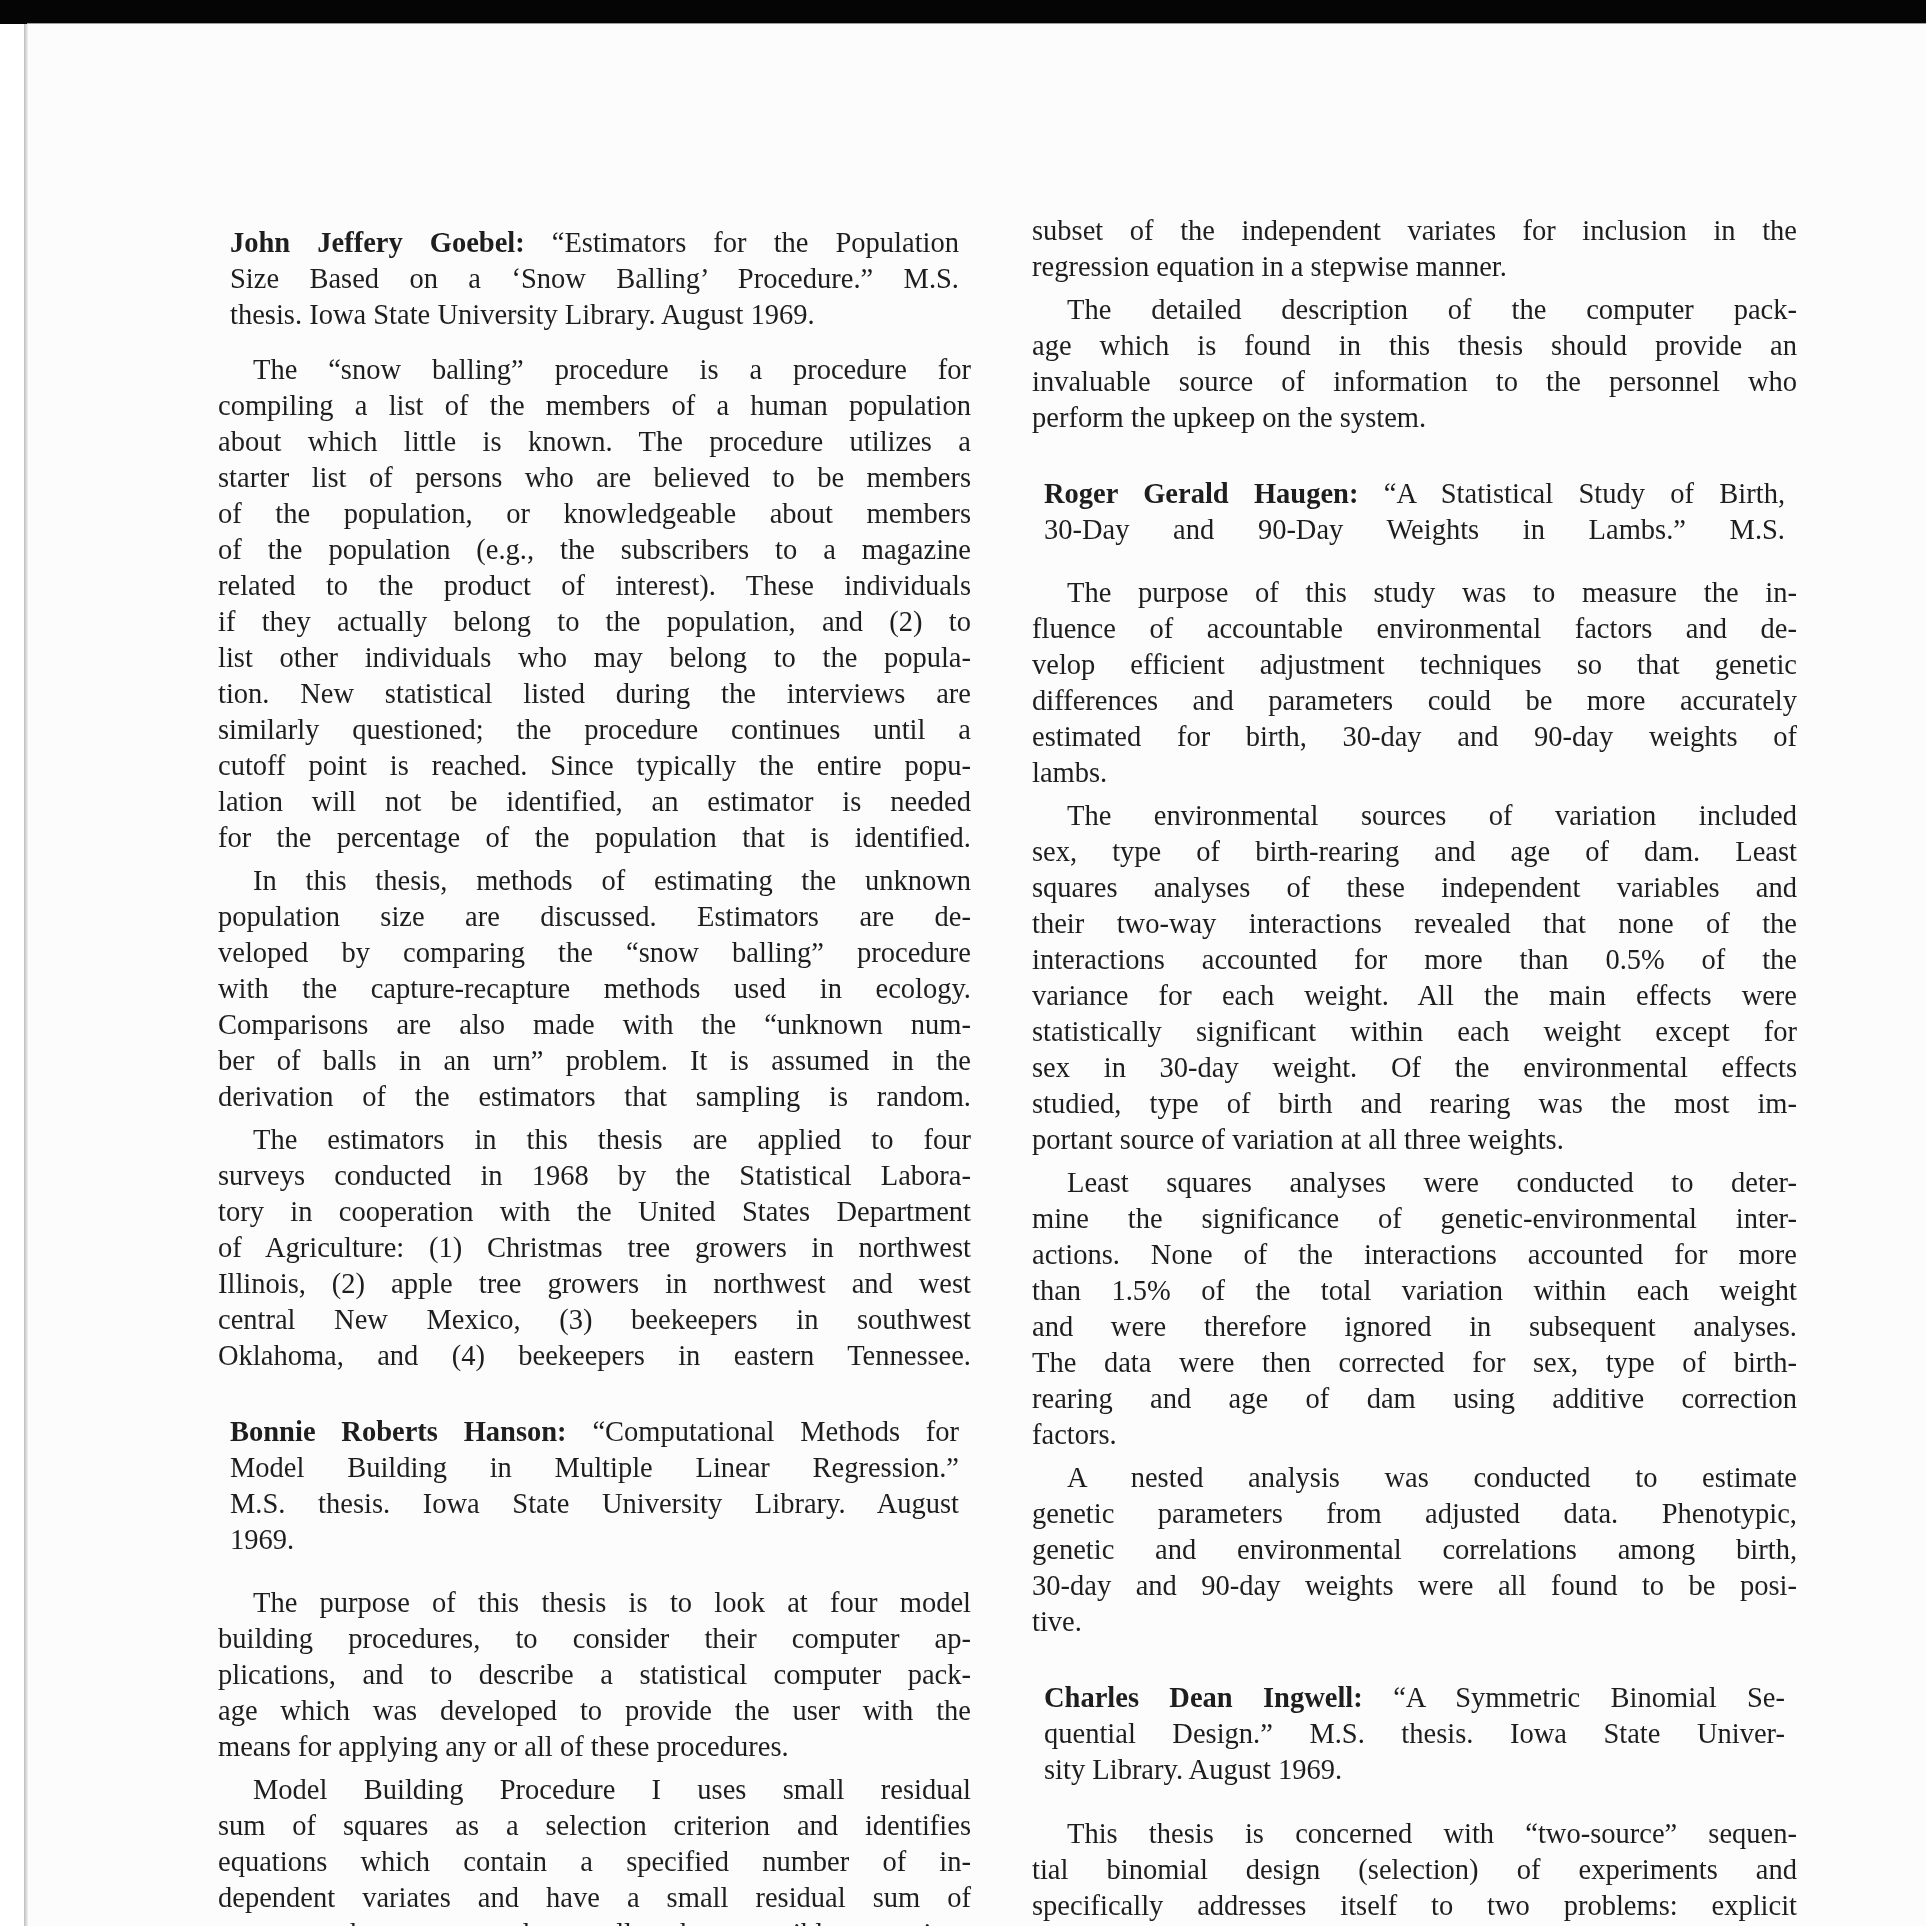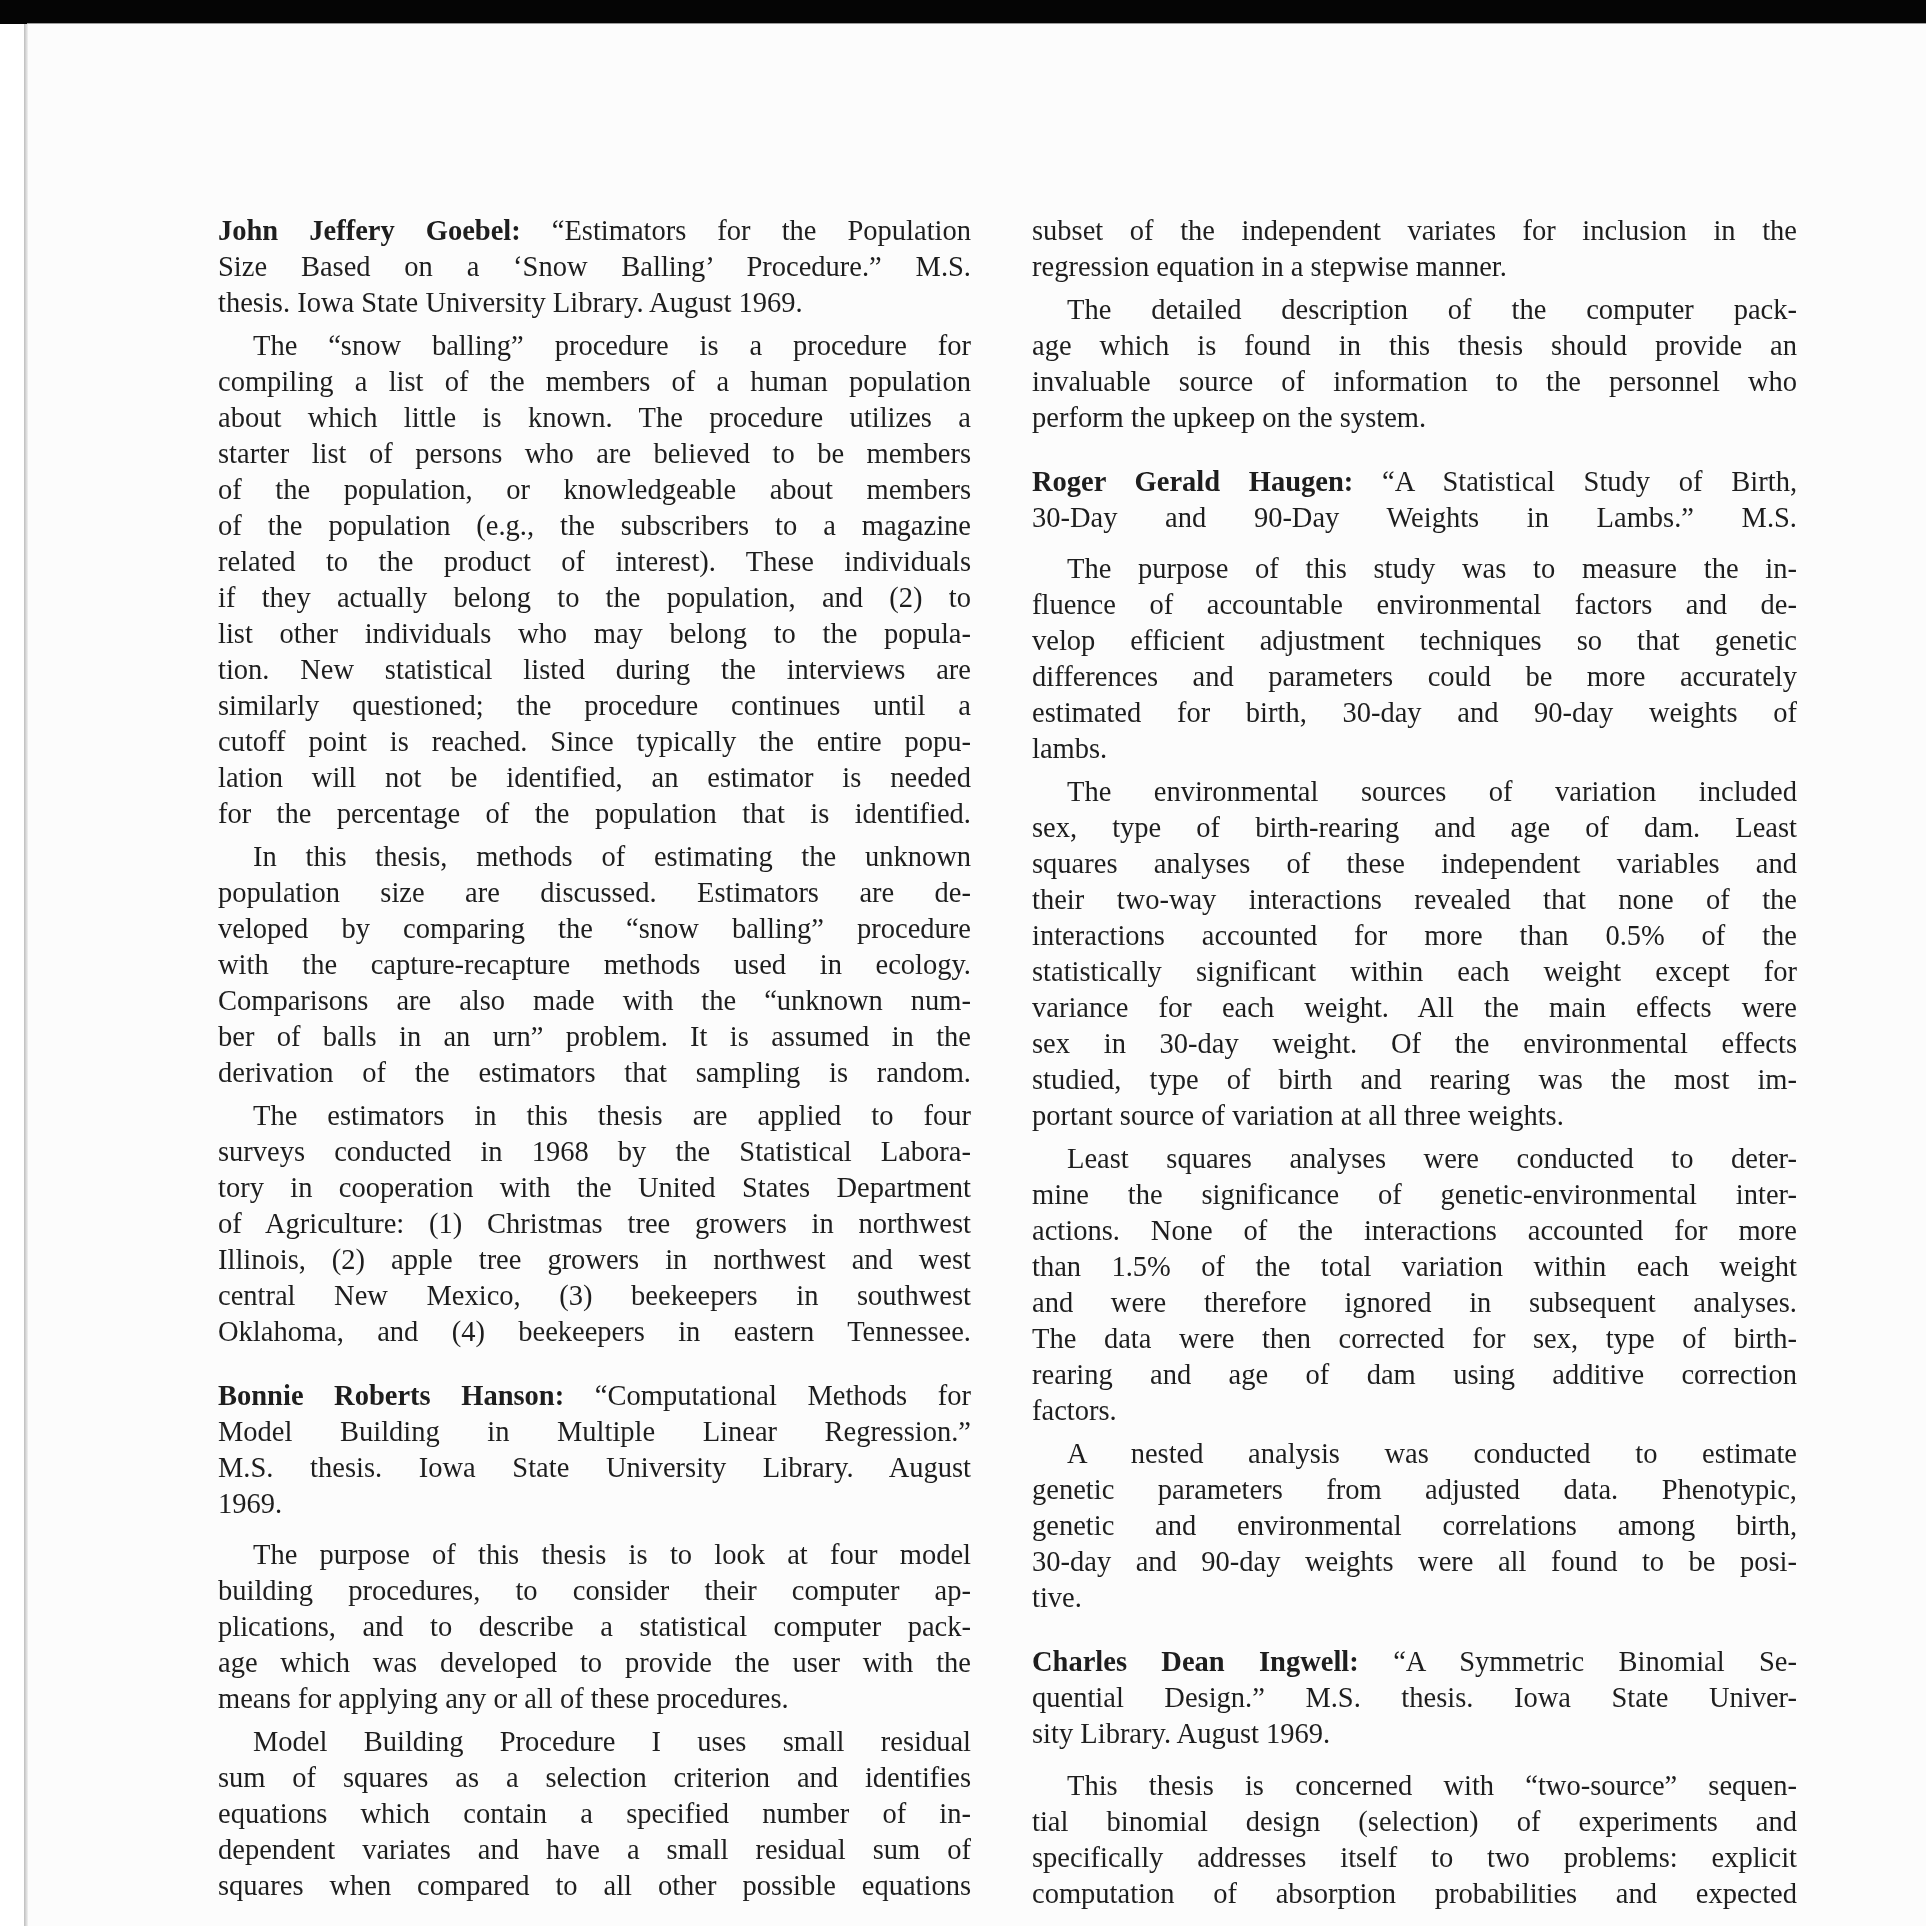--- a/index.html
+++ b/index.html
@@ -24,21 +24,21 @@
     position: absolute; left: 28px; top: 24px; width: 1932px; height: 2519px;
     background: #fcfcfc;
   }
   .column {
     position: absolute; top: 213px;
     font-size: 28.5px; line-height: 36px;
   }
   .col-left { left: 218px; width: 753px; }
   .col-right { left: 1032px; width: 765px; }
   .entry-head {
-    margin: 0; padding-left: 35px; text-indent: -35px;
+    margin: 12px; padding-left: 35px; text-indent: -35px;
     text-align: justify; text-align-last: left;
   }
   .entry-head .author { font-weight: bold; }
   .para {
     margin: 0; text-indent: 35px; text-align: justify;
   }
   .para.cont { text-indent: 0; }
   .line {
     display: block; text-align: justify; text-align-last: justify; white-space: nowrap;
     overflow: visible;
@@ -162,22 +162,22 @@
       <span class="line" style="text-indent:0">estimated for birth, 30-day and 90-day weights of</span>
       <span class="line last" style="text-indent:0">lambs.</span>
     </div>
     <div class="gap-small"></div>
     <div class="para">
       <span class="line">The environmental sources of variation included</span>
       <span class="line" style="text-indent:0">sex, type of birth-rearing and age of dam. Least</span>
       <span class="line" style="text-indent:0">squares analyses of these independent variables and</span>
       <span class="line" style="text-indent:0">their two-way interactions revealed that none of the</span>
       <span class="line" style="text-indent:0">interactions accounted for more than 0.5% of the</span>
+      <span class="line" style="text-indent:0">variance for each weight. All the main effects were</span>
       <span class="line" style="text-indent:0">statistically significant within each weight except for</span>
-      <span class="line" style="text-indent:0">variance for each weight. All the main effects were</span>
       <span class="line" style="text-indent:0">sex in 30-day weight. Of the environmental effects</span>
       <span class="line" style="text-indent:0">studied, type of birth and rearing was the most im-</span>
       <span class="line last" style="text-indent:0">portant source of variation at all three weights.</span>
     </div>
     <div class="gap-small"></div>
     <div class="para">
       <span class="line">Least squares analyses were conducted to deter-</span>
       <span class="line" style="text-indent:0">mine the significance of genetic-environmental inter-</span>
       <span class="line" style="text-indent:0">actions. None of the interactions accounted for more</span>
       <span class="line" style="text-indent:0">than 1.5% of the total variation within each weight</span>

